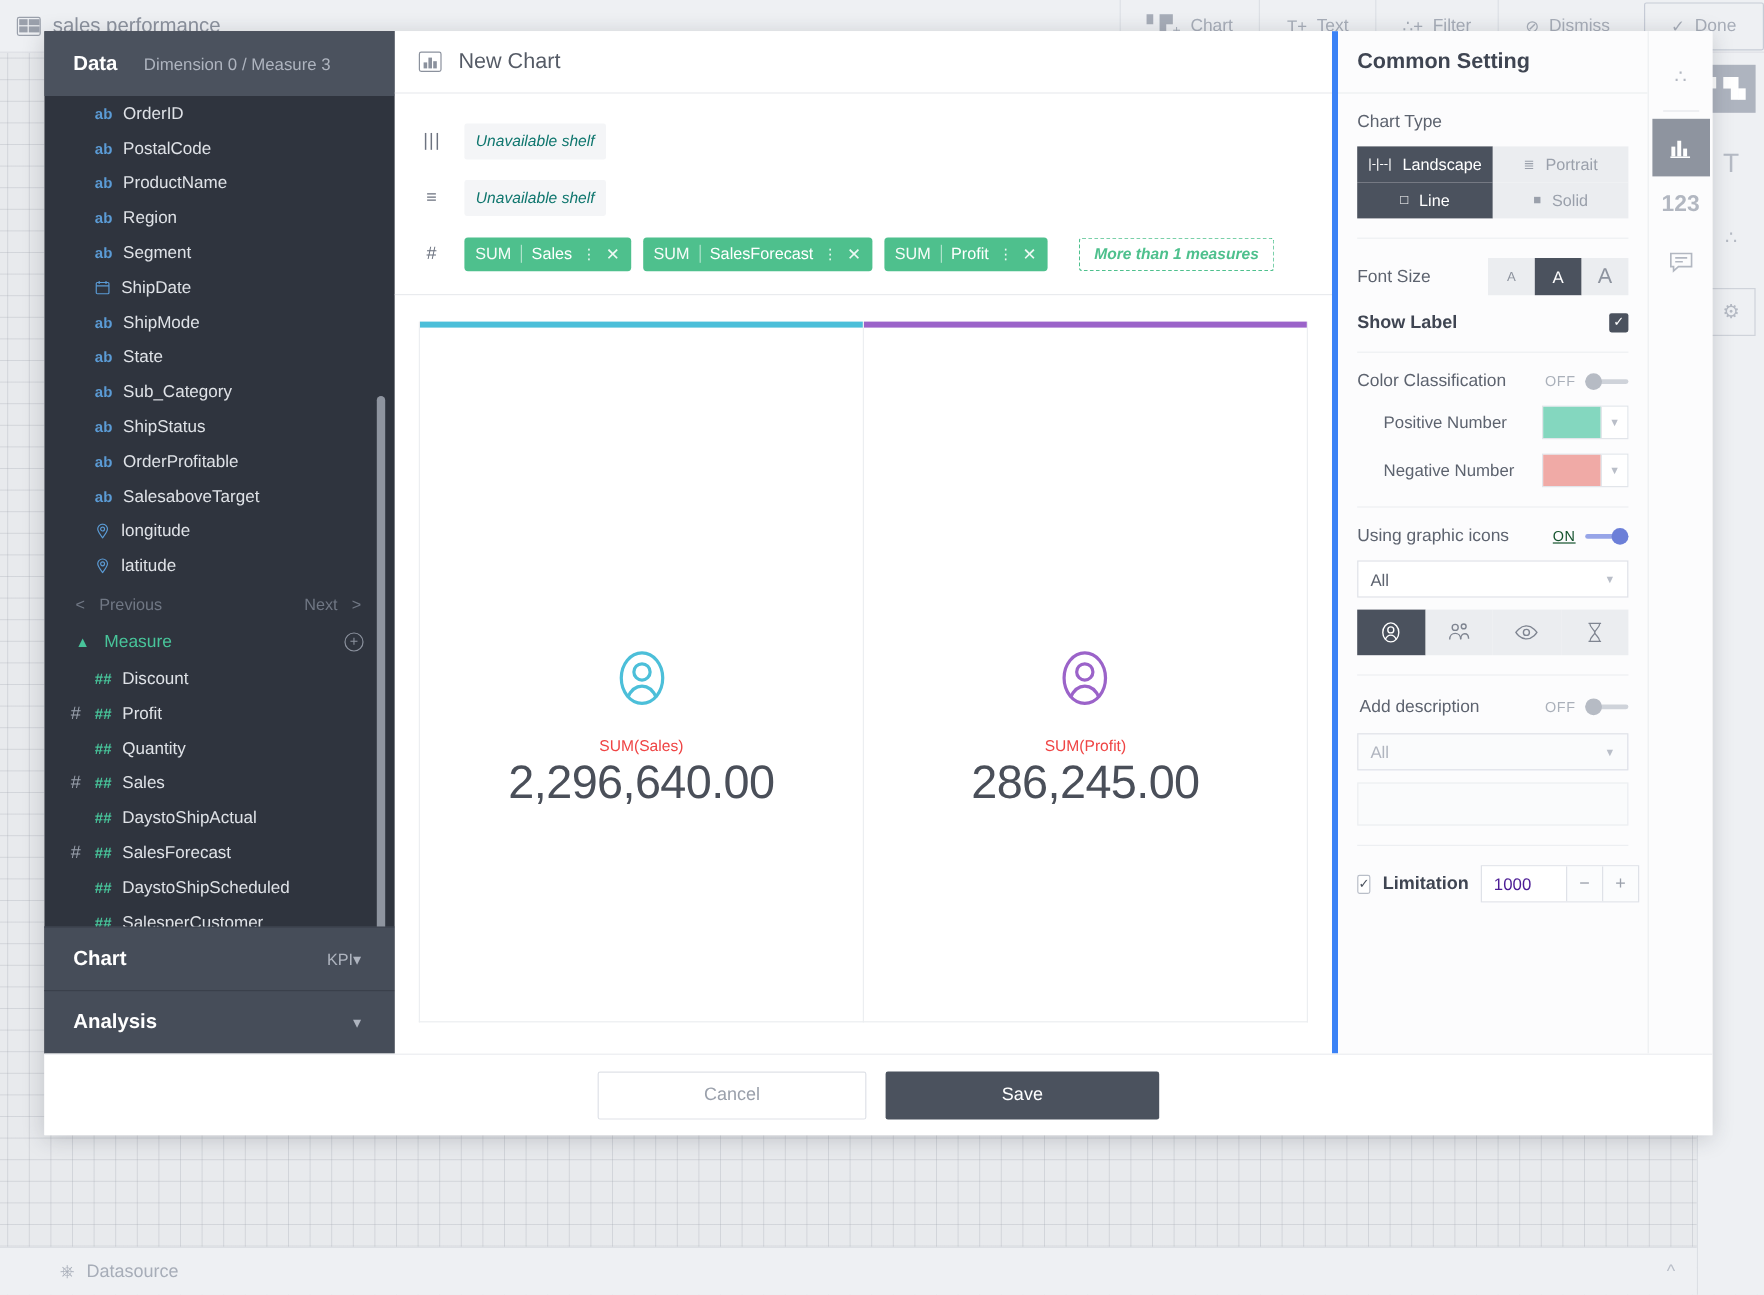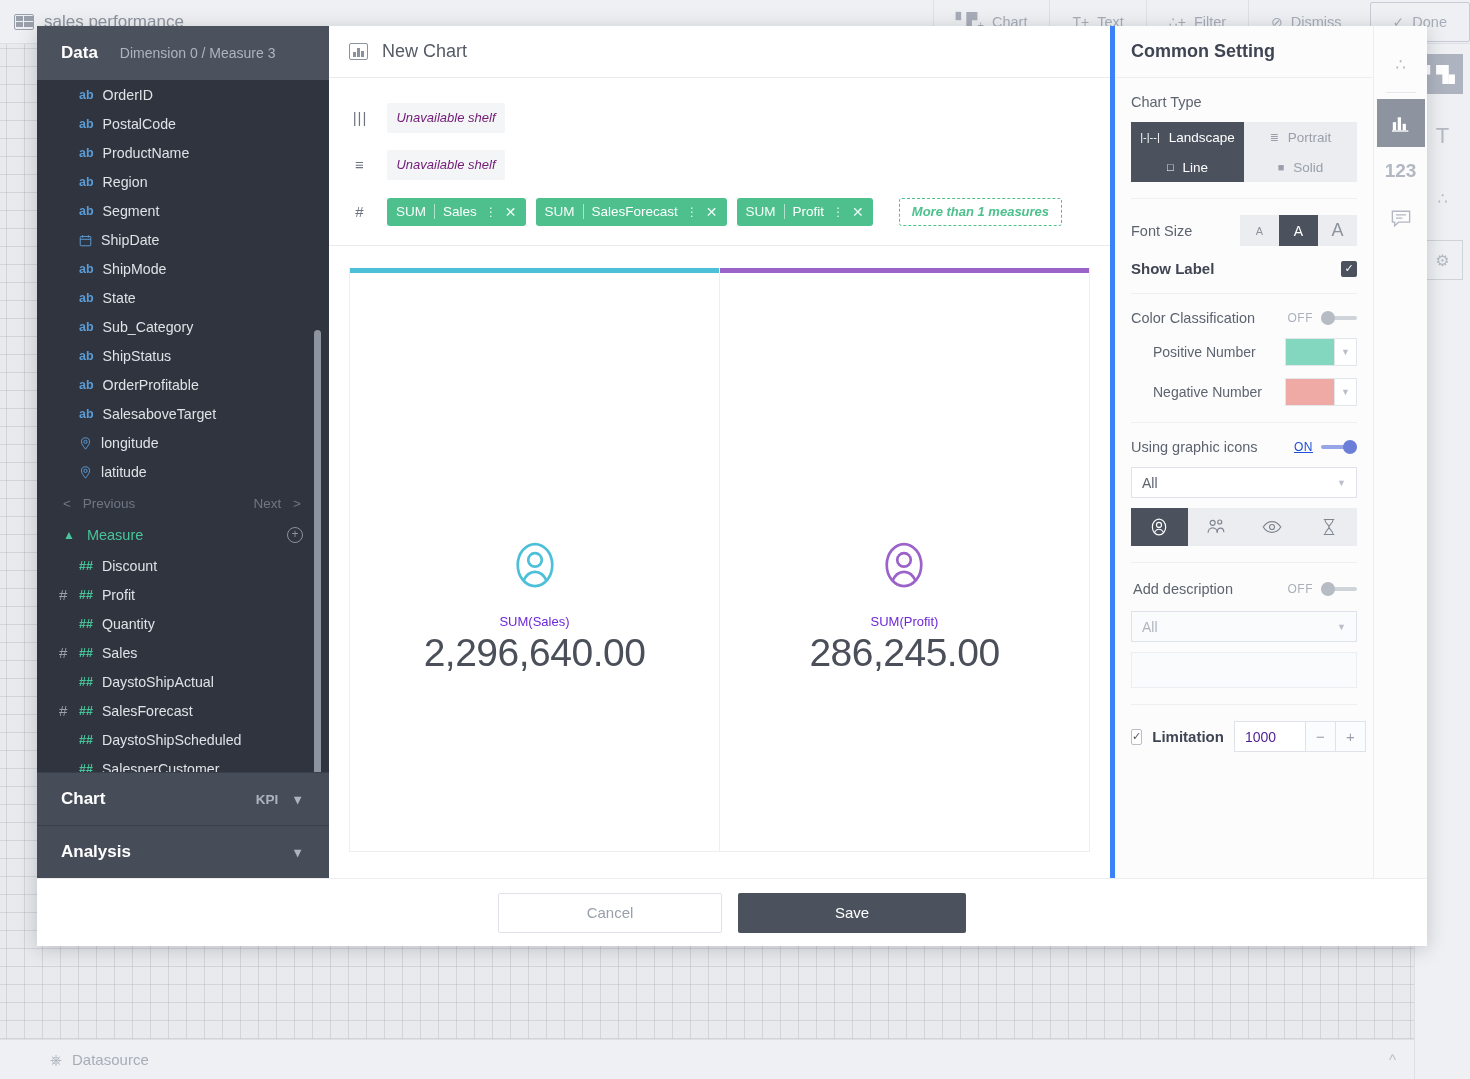--- a/index.html
+++ b/index.html
@@ -100,43 +100,43 @@
   }
   #left-scrollbar {
     position: absolute; right: 8px; top: 250px; width: 7px; height: 560px;
     background: #8e949f; border-radius: 4px;
   }
   .accordion {
     height: 53px; display: flex; align-items: center; padding: 0 28px 0 24px;
     background: #464d59; color: #fff; font-size: 17px; font-weight: bold;
     border-top: 1px solid #3a404b; flex-shrink: 0;
   }
-  .accordion .acc-right { margin-left: auto; display: flex; align-items: center; gap: 16px;
-                          font-size: 13.5px; font-weight: bold; color: #aeb4bf; }
+  .accordion .acc-right { margin-left: auto; display: flex; align-items: center; gap: 0;
+                          font-size: 13.5px; font-weight: normal; color: #aeb4bf; }
 
   
   #center { flex: 1; display: flex; flex-direction: column; background: #fff; min-width: 0; }
   #chart-title-bar {
     height: 52px; display: flex; align-items: center; gap: 14px; padding: 0 20px;
     border-bottom: 1px solid #e9ebee; flex-shrink: 0;
   }
   .tiny-chart-ico {
     width: 19px; height: 17px; border: 1.4px solid #8b919d; border-radius: 2px;
     display: flex; align-items: flex-end; justify-content: center; gap: 1.5px; padding-bottom: 2.5px;
   }
   .tiny-chart-ico i { width: 2.5px; background: #8b919d; display: block; }
   #chart-title { font-size: 18px; color: #555b66; }
 
   #shelves { padding: 16px 0 10px 0; flex-shrink: 0; }
   .shelf-row { display: flex; align-items: center; height: 47px; padding-left: 20px; gap: 16px; }
   .shelf-ico { width: 22px; text-align: center; color: #6d7380; font-size: 15px; letter-spacing: 1px; }
   .shelf-empty {
     width: 118px; height: 30px; background: #f4f5f7; border-radius: 2px;
     display: flex; align-items: center; justify-content: center;
-    color: #701a75; font-size: 13px; font-style: italic;
+    color: #0f766e; font-size: 13px; font-style: italic;
   }
   .pill {
     height: 28px; background: #4ec08d; border-radius: 3px; color: #fff;
     display: inline-flex; align-items: center; font-size: 13.5px; padding: 0 9px; gap: 8px;
     margin-right: 10px;
   }
   .pill .agg { opacity: .95; }
   .pill .sep { width: 1px; height: 15px; background: rgba(255,255,255,.55); }
   .pill .dots, .pill .x { cursor: pointer; opacity: .9; font-size: 12px; }
   .pill .x { font-size: 14px; }
@@ -151,21 +151,21 @@
   #kpi-grid { flex: 1; display: flex; }
   .kpi-card {
     flex: 1; border: 1px solid #eceef1; border-top: none;
     display: flex; flex-direction: column; align-items: center;
     padding-top: 0; position: relative; background: #fff;
   }
   .kpi-card + .kpi-card { border-left: none; }
   .kpi-topbar { height: 5px; width: 100%; }
   .kpi-inner { margin-top: 265px; display: flex; flex-direction: column; align-items: center; }
   .kpi-icon { width: 56px; height: 56px; margin-bottom: 20px; }
-  .kpi-label { font-size: 13px; color: #6d28d9; margin-bottom: 2px; }
+  .kpi-label { font-size: 13px; color: #ef4444; margin-bottom: 2px; }
   .kpi-value { font-size: 39px; color: #4a4f59; font-weight: normal; letter-spacing: -.5px; }
 
   
   #right-panel {
     width: 263px; background: #fcfcfd; border-left: 5px solid #3b82f6;
     display: flex; flex-direction: column; flex-shrink: 0;
   }
   #rp-head { height: 52px; display: flex; align-items: center; padding: 0 16px;
              border-bottom: 1px solid #eceef1; font-size: 18px; font-weight: bold; color: #3f4552; }
   #rp-scroll { flex: 1; padding: 0 16px; overflow: hidden; }
@@ -185,21 +185,21 @@
   .fs-btn.active { background: #4b525e; color: #fff; }
   .fs-1 { font-size: 11px; } .fs-2 { font-size: 14px; } .fs-3 { font-size: 18px; }
   .rp-strong { font-size: 15px; font-weight: bold; color: #3f4552; }
   .chk {
     width: 16px; height: 16px; background: #4b525e; border-radius: 2px; color: #fff;
     font-size: 11px; display: flex; align-items: center; justify-content: center;
   }
   .chk.outline { background: #fff; border: 1px solid #b9bec8; color: #4b525e; }
   .toggle-wrap { display: flex; align-items: center; gap: 8px; }
   .toggle-txt { font-size: 12px; color: #aab0ba; letter-spacing: .5px; }
-  .toggle-txt.on { color: #1d4ed8; text-decoration: underline; }
+  .toggle-txt.on { color: #14532d; text-decoration: underline; }
   .toggle {
     width: 36px; height: 4px; background: #cfd3da; border-radius: 3px; position: relative;
   }
   .toggle.on { background: #97a5e8; }
   .knob { position: absolute; top: -5px; left: 0; width: 14px; height: 14px; border-radius: 50%;
           background: #b6bbc4; }
   .toggle.on .knob { left: 22px; background: #6c7fd8; }
   .sub-row { display: flex; align-items: center; margin-top: 12px; padding-left: 22px; }
   .sub-label { flex: 1; font-size: 14px; color: #5d636f; }
   .color-field { display: flex; width: 72px; height: 28px; border: 1px solid #e2e5ea; }

